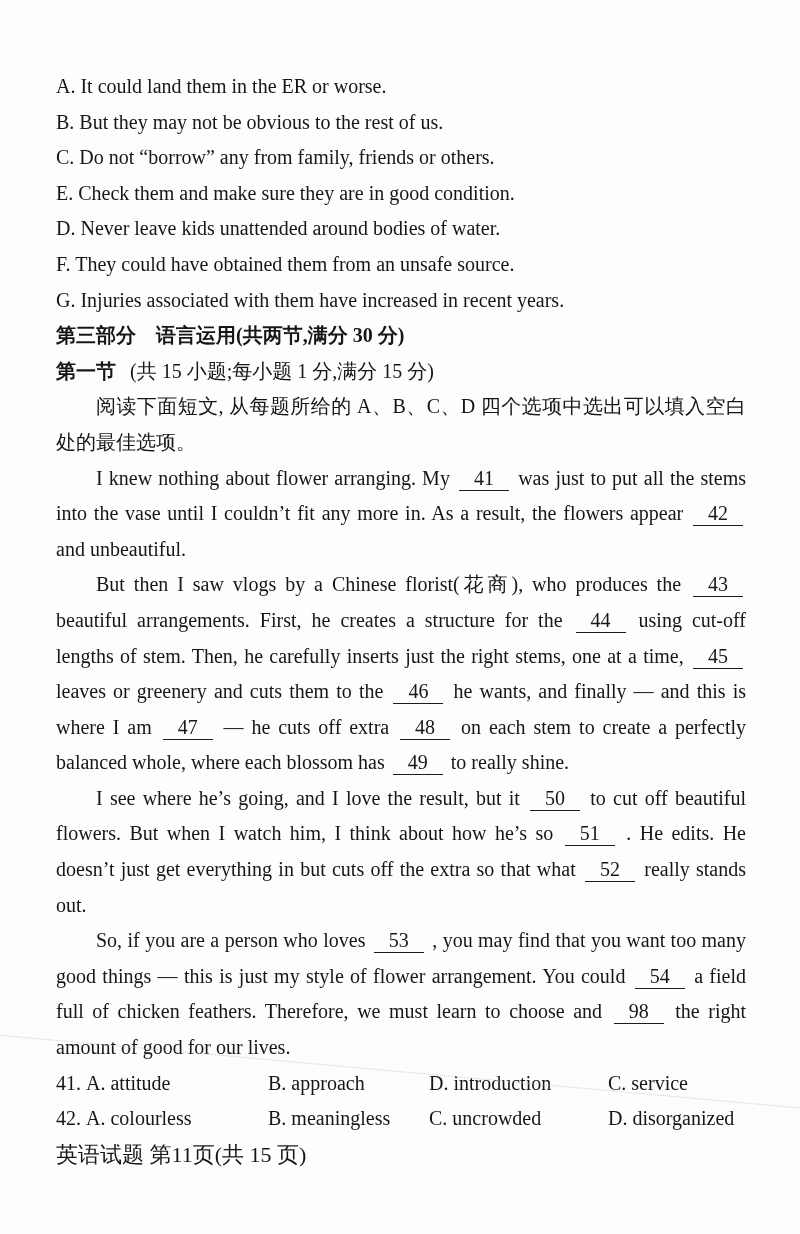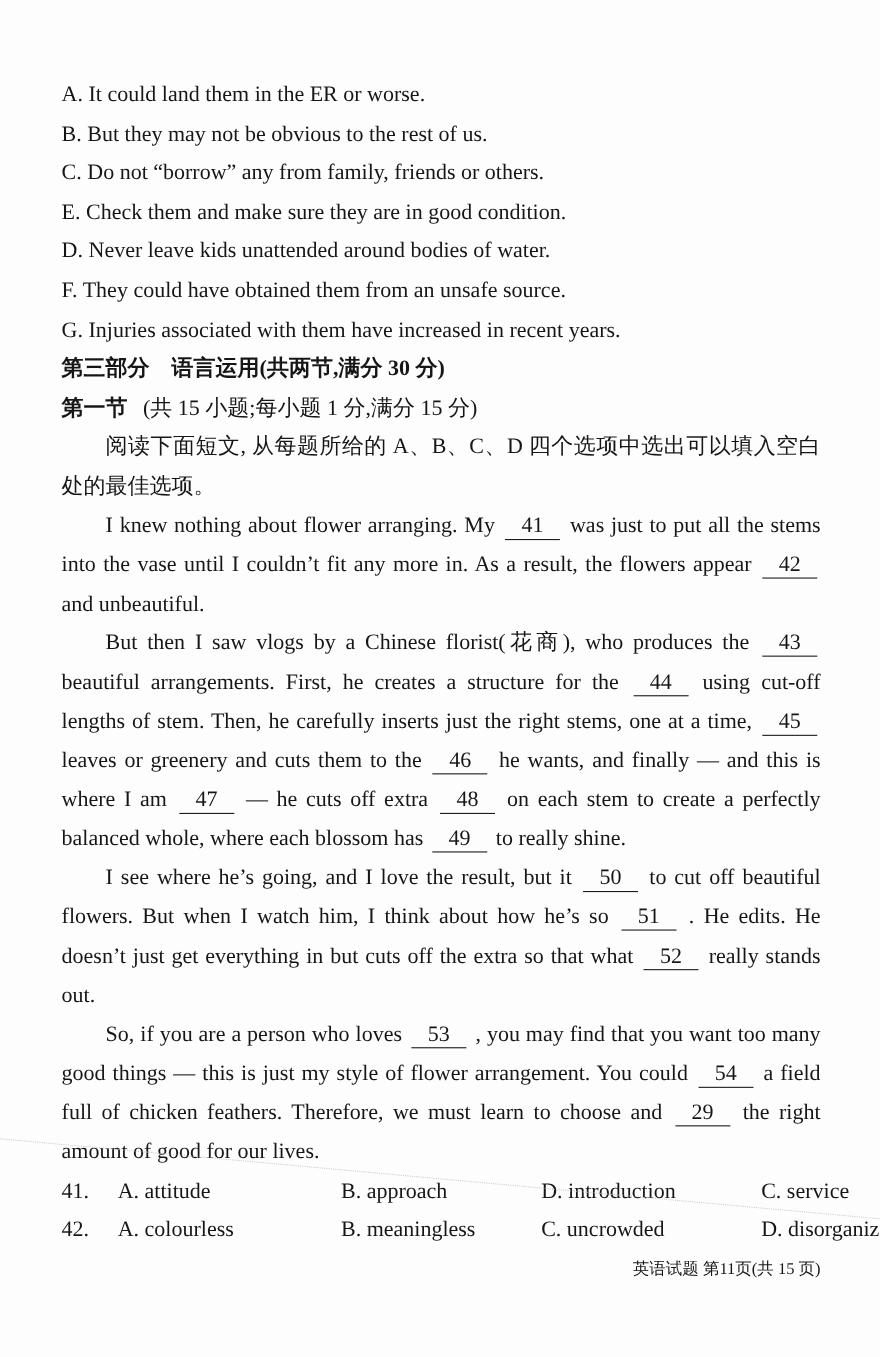--- a/index.html
+++ b/index.html
@@ -31,24 +31,23 @@
   }
   .blank {
     border-bottom: 1.5px solid #1c1c1c;
     padding: 0 15px 1px 15px;
     margin: 0 3px;
     white-space: nowrap;
   }
   .qrow {
     display: grid;
     grid-template-columns: 30px 182px 161px 179px auto;
-    gap: 21px;
   }
   .qrow span { white-space: nowrap; }
-  .footer { text-align: right; font-size: 15px; }
+  .footer { text-align: left; font-size: 22px; }
   .scan-line {
     position: absolute;
     left: -8px; top: 1034px;
     width: 835px;
     border-top: 1px dotted #c6c6c6;
     transform: rotate(5.2deg);
     transform-origin: 0 0;
     opacity: 0.85;
     pointer-events: none;
   }
@@ -75,21 +74,21 @@
   <div class="heading section">
     <span>第一节</span><span class="rest">(共 15 小题;每小题 1 分,满分 15 分)</span>
   </div>
 
   <p class="instruction">阅读下面短文, 从每题所给的 A、B、C、D 四个选项中选出可以填入空白处的最佳选项。</p>
 
   <div class="passage">
     <p class="para">I knew nothing about flower arranging. My <span class="blank">41</span> was just to put all the stems into the vase until I couldn’t fit any more in. As a result, the flowers appear <span class="blank">42</span> and unbeautiful.</p>
     <p class="para">But then I saw vlogs by a Chinese florist(花商), who produces the <span class="blank">43</span> beautiful arrangements. First, he creates a structure for the <span class="blank">44</span> using cut-off lengths of stem. Then, he carefully inserts just the right stems, one at a time, <span class="blank">45</span> leaves or greenery and cuts them to the <span class="blank">46</span> he wants, and finally — and this is where I am <span class="blank">47</span> — he cuts off extra <span class="blank">48</span> on each stem to create a perfectly balanced whole, where each blossom has <span class="blank">49</span> to really shine.</p>
     <p class="para">I see where he’s going, and I love the result, but it <span class="blank">50</span> to cut off beautiful flowers. But when I watch him, I think about how he’s so <span class="blank">51</span> . He edits. He doesn’t just get everything in but cuts off the extra so that what <span class="blank">52</span> really stands out.</p>
-    <p class="para">So, if you are a person who loves <span class="blank">53</span> , you may find that you want too many good things — this is just my style of flower arrangement. You could <span class="blank">54</span> a field full of chicken feathers. Therefore, we must learn to choose and <span class="blank">29</span> the right amount of good for our lives.</p>
+    <p class="para">So, if you are a person who loves <span class="blank">53</span> , you may find that you want too many good things — this is just my style of flower arrangement. You could <span class="blank">54</span> a field full of chicken feathers. Therefore, we must learn to choose and <span class="blank">98</span> the right amount of good for our lives.</p>
   </div>
 
   <div class="questions">
     <div class="qrow">
       <span>41.</span>
       <span>A. attitude</span>
       <span>B. approach</span>
       <span>D. introduction</span>
       <span>C. service</span>
     </div>

